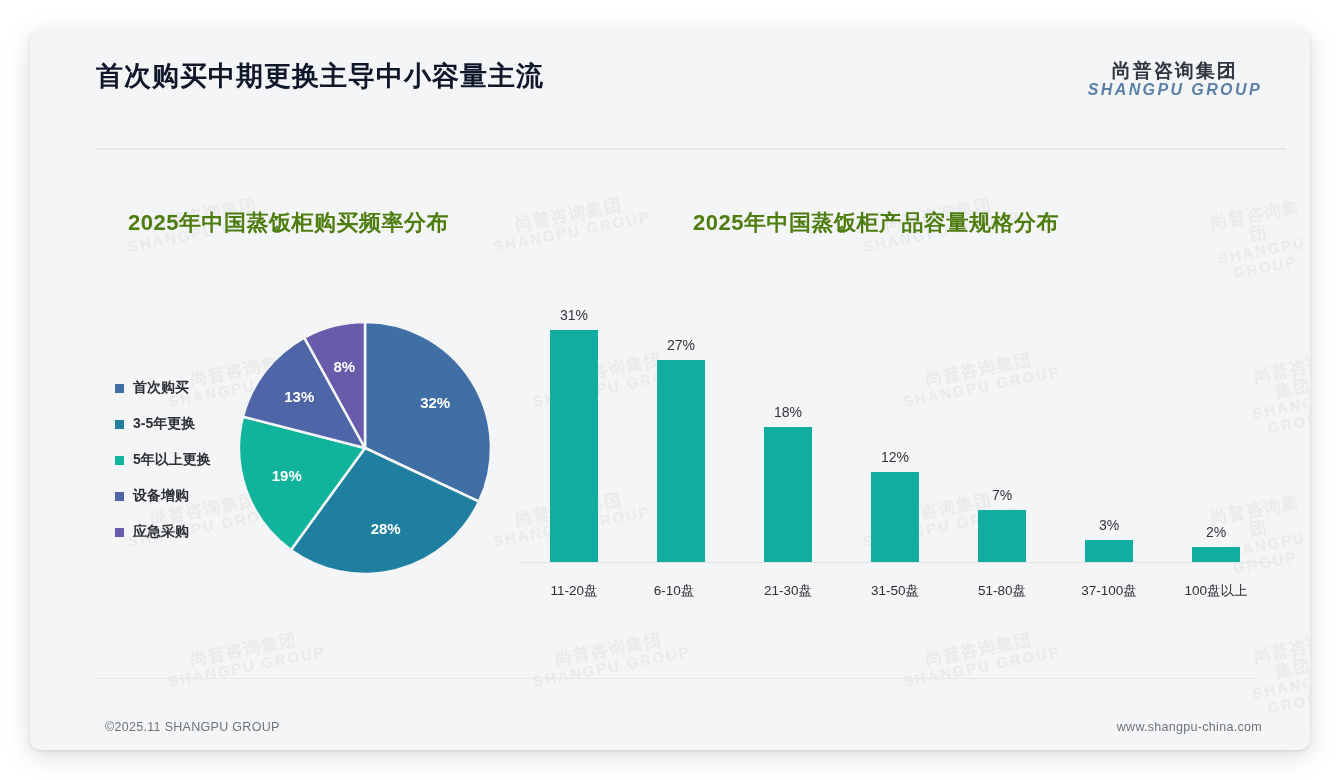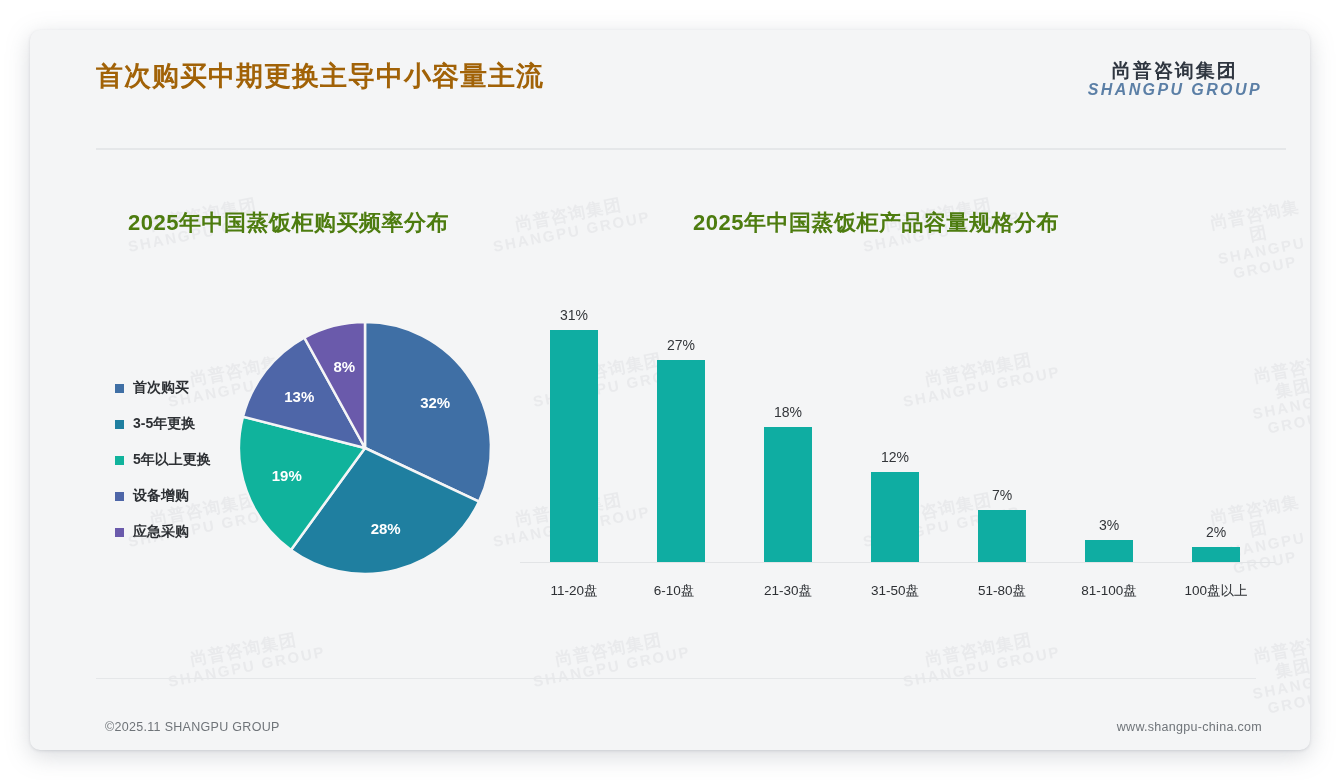--- a/index.html
+++ b/index.html
@@ -64,21 +64,21 @@
     width: 100%;
     height: 92px;
     z-index: 3;
   }
   .page-title {
     position: absolute;
     left: 66px;
     top: 28px;
     font-size: 27px;
     font-weight: bold;
-    color: #a16207;
+    color: #0f172a;
     letter-spacing: 1px;
     white-space: nowrap;
   }
   .logo {
     position: absolute;
     right: 48px;
     top: 30px;
     text-align: center;
     line-height: 1.12;
   }
@@ -408,21 +408,21 @@
         <div class="bar-cat" style="left: 331px;">31-50盘</div>
         <div class="bar-col" style="left: 438px; height: 282px;">
           <div class="bar-rect" style="height: 52px; background: rgb(15, 173, 162);"></div>
           <div class="bar-value" style="bottom: 59px;">7%</div>
         </div>
         <div class="bar-cat" style="left: 438px;">51-80盘</div>
         <div class="bar-col" style="left: 545px; height: 282px;">
           <div class="bar-rect" style="height: 22px; background: rgb(15, 173, 162);"></div>
           <div class="bar-value" style="bottom: 29px;">3%</div>
         </div>
-        <div class="bar-cat" style="left: 545px;">81-100盘</div>
+        <div class="bar-cat" style="left: 545px;">37-100盘</div>
         <div class="bar-col" style="left: 652px; height: 282px;">
           <div class="bar-rect" style="height: 15px; background: rgb(15, 173, 162);"></div>
           <div class="bar-value" style="bottom: 22px;">2%</div>
         </div>
         <div class="bar-cat" style="left: 652px;">100盘以上</div>
       </div>
     <div class="bar-baseline"></div>
   </div>
 
   <div class="source-rule"></div>

